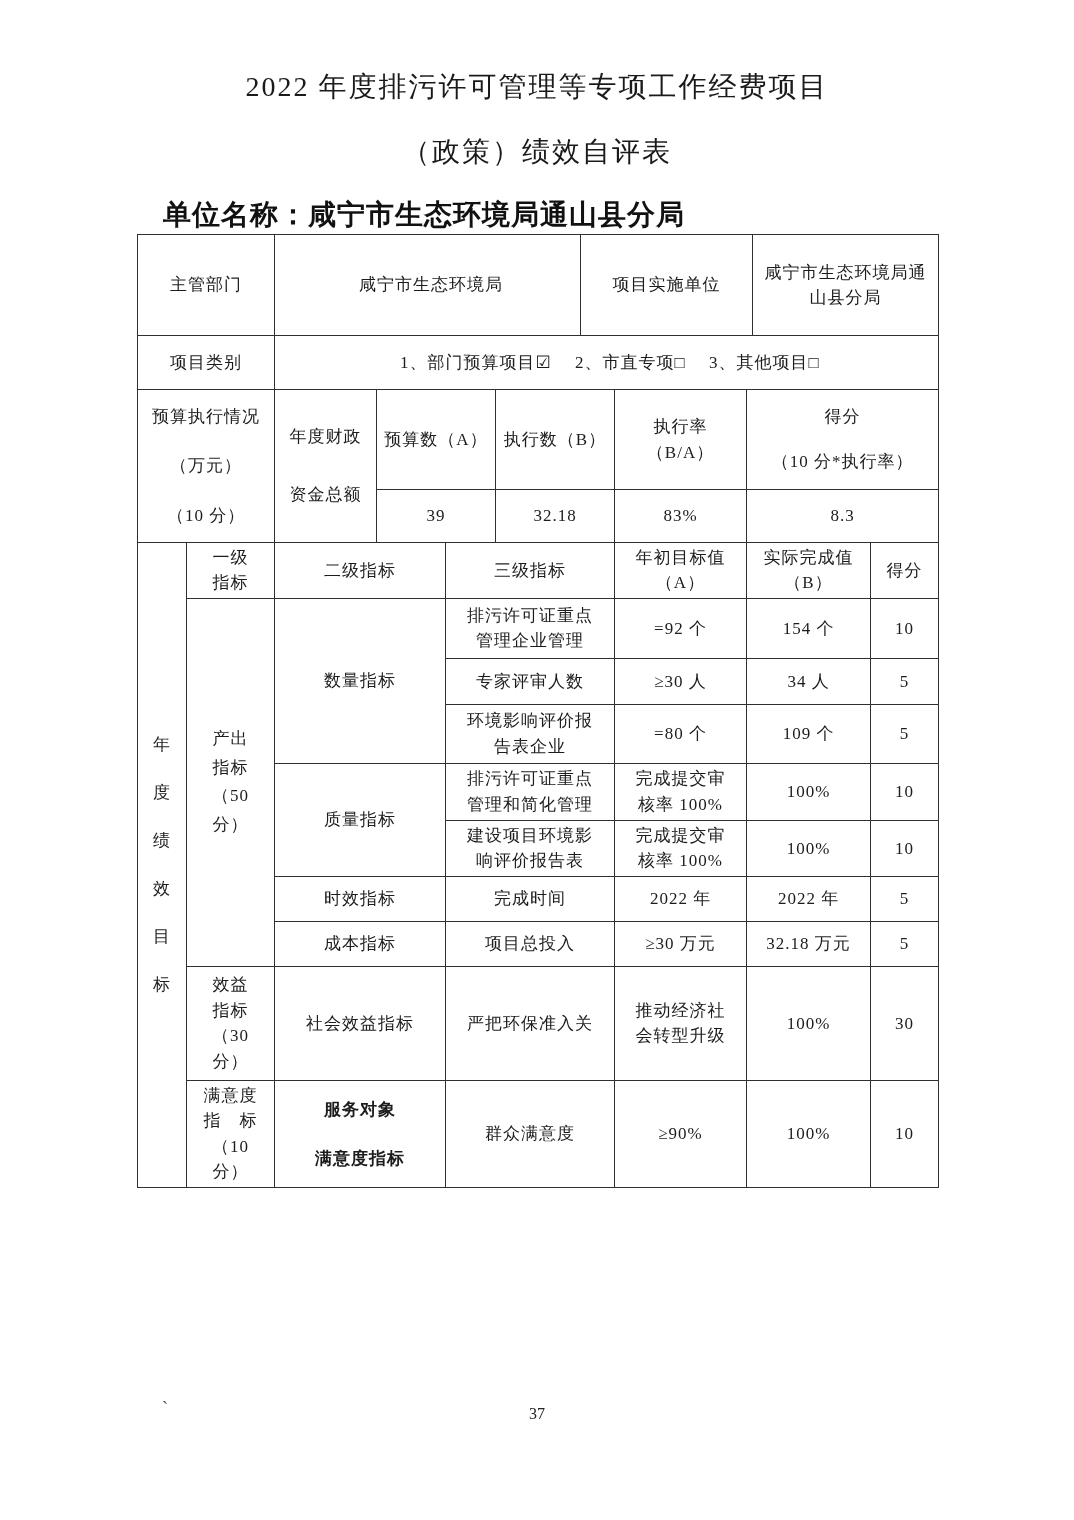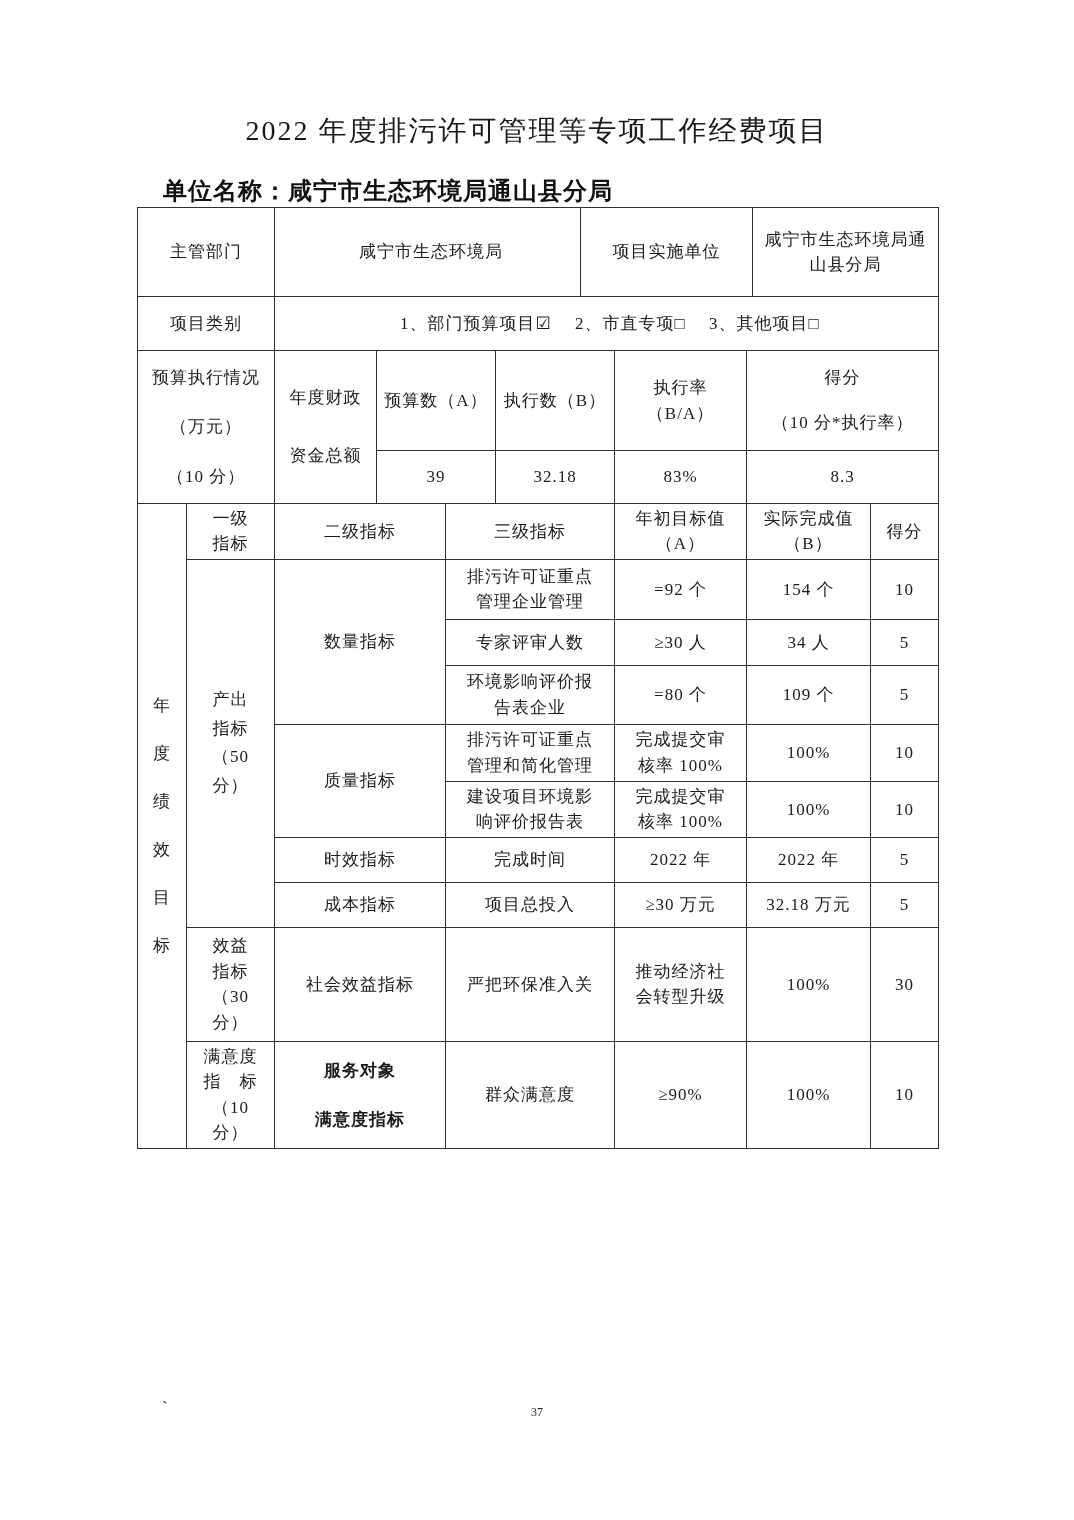--- a/index.html
+++ b/index.html
@@ -12,27 +12,27 @@
     overflow:hidden;
   }
   .page { width:1074px; height:1520px; position:relative; }
   .title {
     text-align:center;
     font-size:28px;
     letter-spacing:2px;
     color:#1a1a1a;
     white-space:pre;
   }
-  .title-1 { padding-top:112px; }
+  .title-1 { padding-top:68px; }
   .title-2 { margin-top:27px; }
   .info-line {
     display:flex;
     margin:25px 0 0 163px;
     gap:96px;
-    font-size:24px;
+    font-size:28px;
     font-weight:bold;
     letter-spacing:1px;
     color:#111;
   }
   table.tbl {
     border-collapse:collapse;
     table-layout:fixed;
     margin-left:137px;
     empty-cells:show;
   }
@@ -54,50 +54,51 @@
   .lh-fund { line-height:3.4 !important; letter-spacing:2px; }
   .lh-mid { line-height:2.6 !important; }
   .side-label { line-height:48px !important; letter-spacing:0; }
   .output-label { line-height:1.7 !important; }
   .service-label { line-height:2.9 !important;font-weight:bold; }
   .footer-pagenum {
     position:absolute;
     top:1405px; left:0;
     width:100%;
     text-align:center;
-    font-size:12px;
+    font-size:16px;
     color:#222;
   }
   .stray-mark {
     position:absolute;
     top:1398px; left:162px;
     font-size:18px;
     color:#444;
   }
 </style>
 </head>
 <body>
 
 <div class="page">
 
   <div class="title title-1">2022 年度排污许可管理等专项工作经费项目</div>
+  <div class="title title-2">（政策）绩效自评表</div>
 
   <div class="info-line">
     <span>单位名称：咸宁市生态环境局通山县分局</span>
   </div>
 
   <table class="tbl tbl-a">
     <colgroup>
       <col style="width:137px">
         <col style="width:306px">
         <col style="width:172px">
         <col style="width:186px">
     </colgroup>
     <tbody>
-      <tr style="height:89px">
+      <tr style="height:101px">
         <td>主管部门</td>
         <td class="al">咸宁市生态环境局</td>
         <td>项目实施单位</td>
         <td class="impl-value">咸宁市生态环境局通
 山县分局</td>
       </tr>
       <tr style="height:54px">
         <td>项目类别</td>
         <td colspan="3" class="al">1、部门预算项目☑　 2、市直专项□　 3、其他项目□</td>
       </tr>

